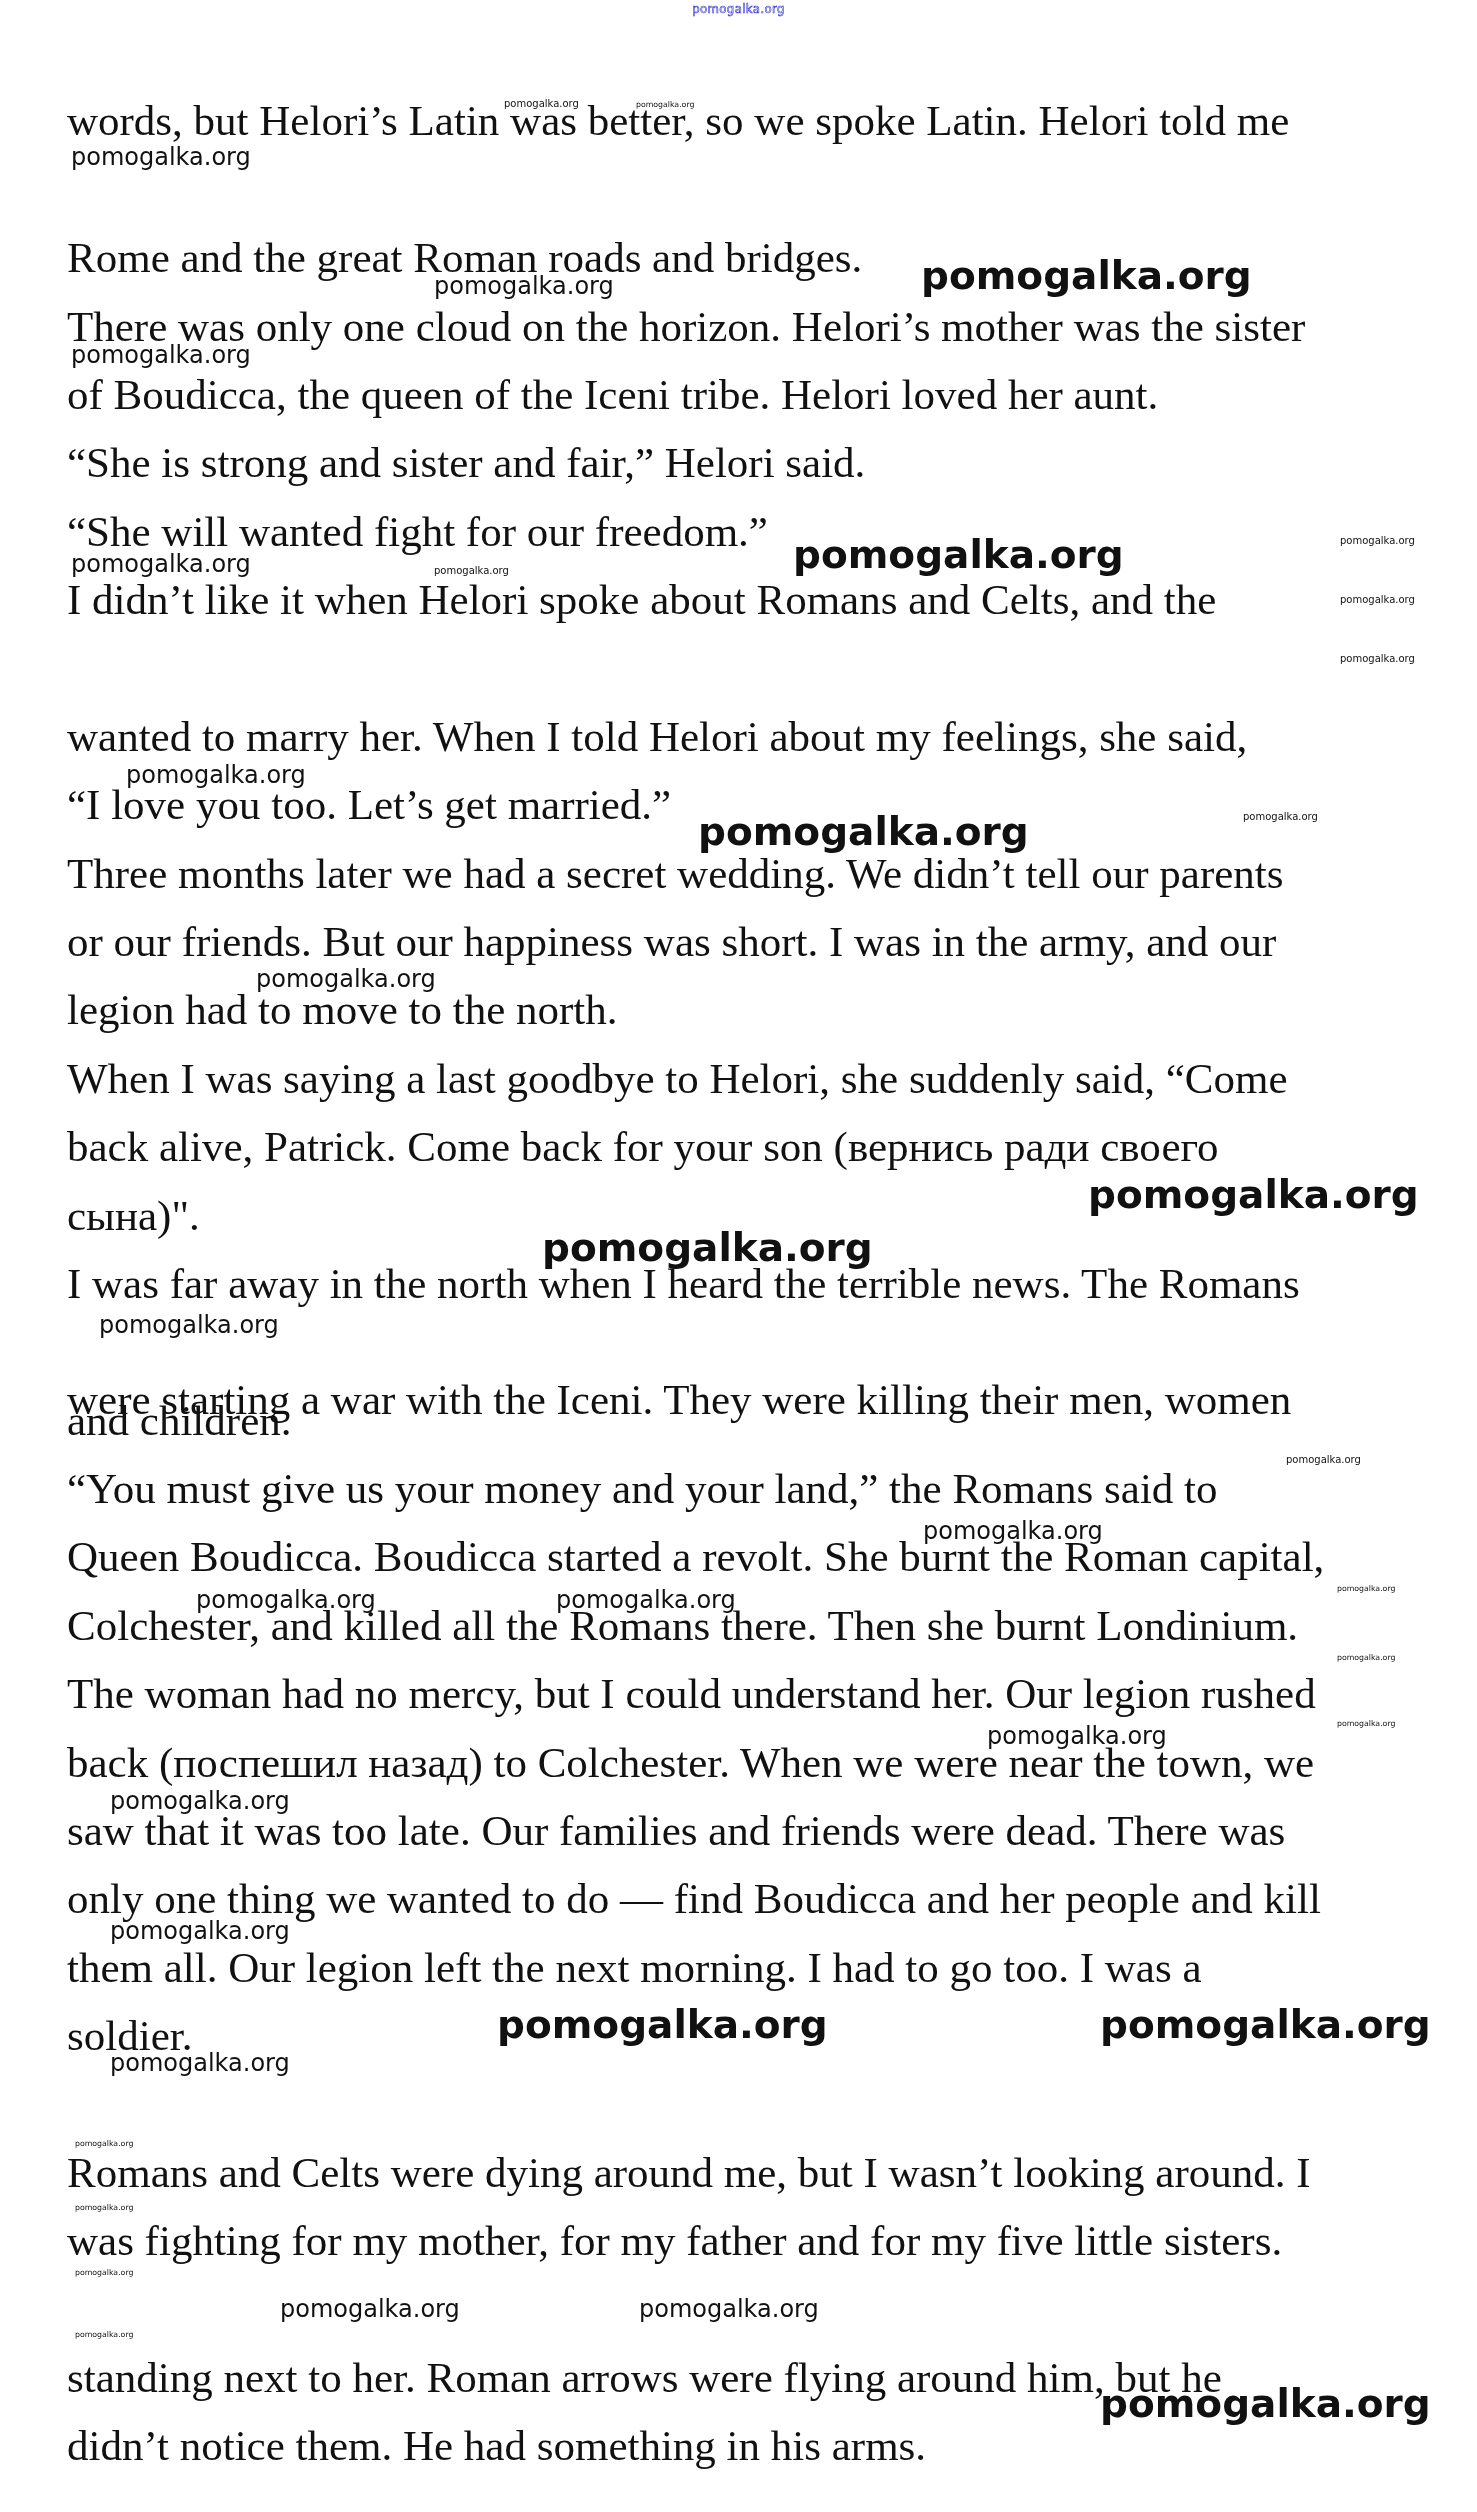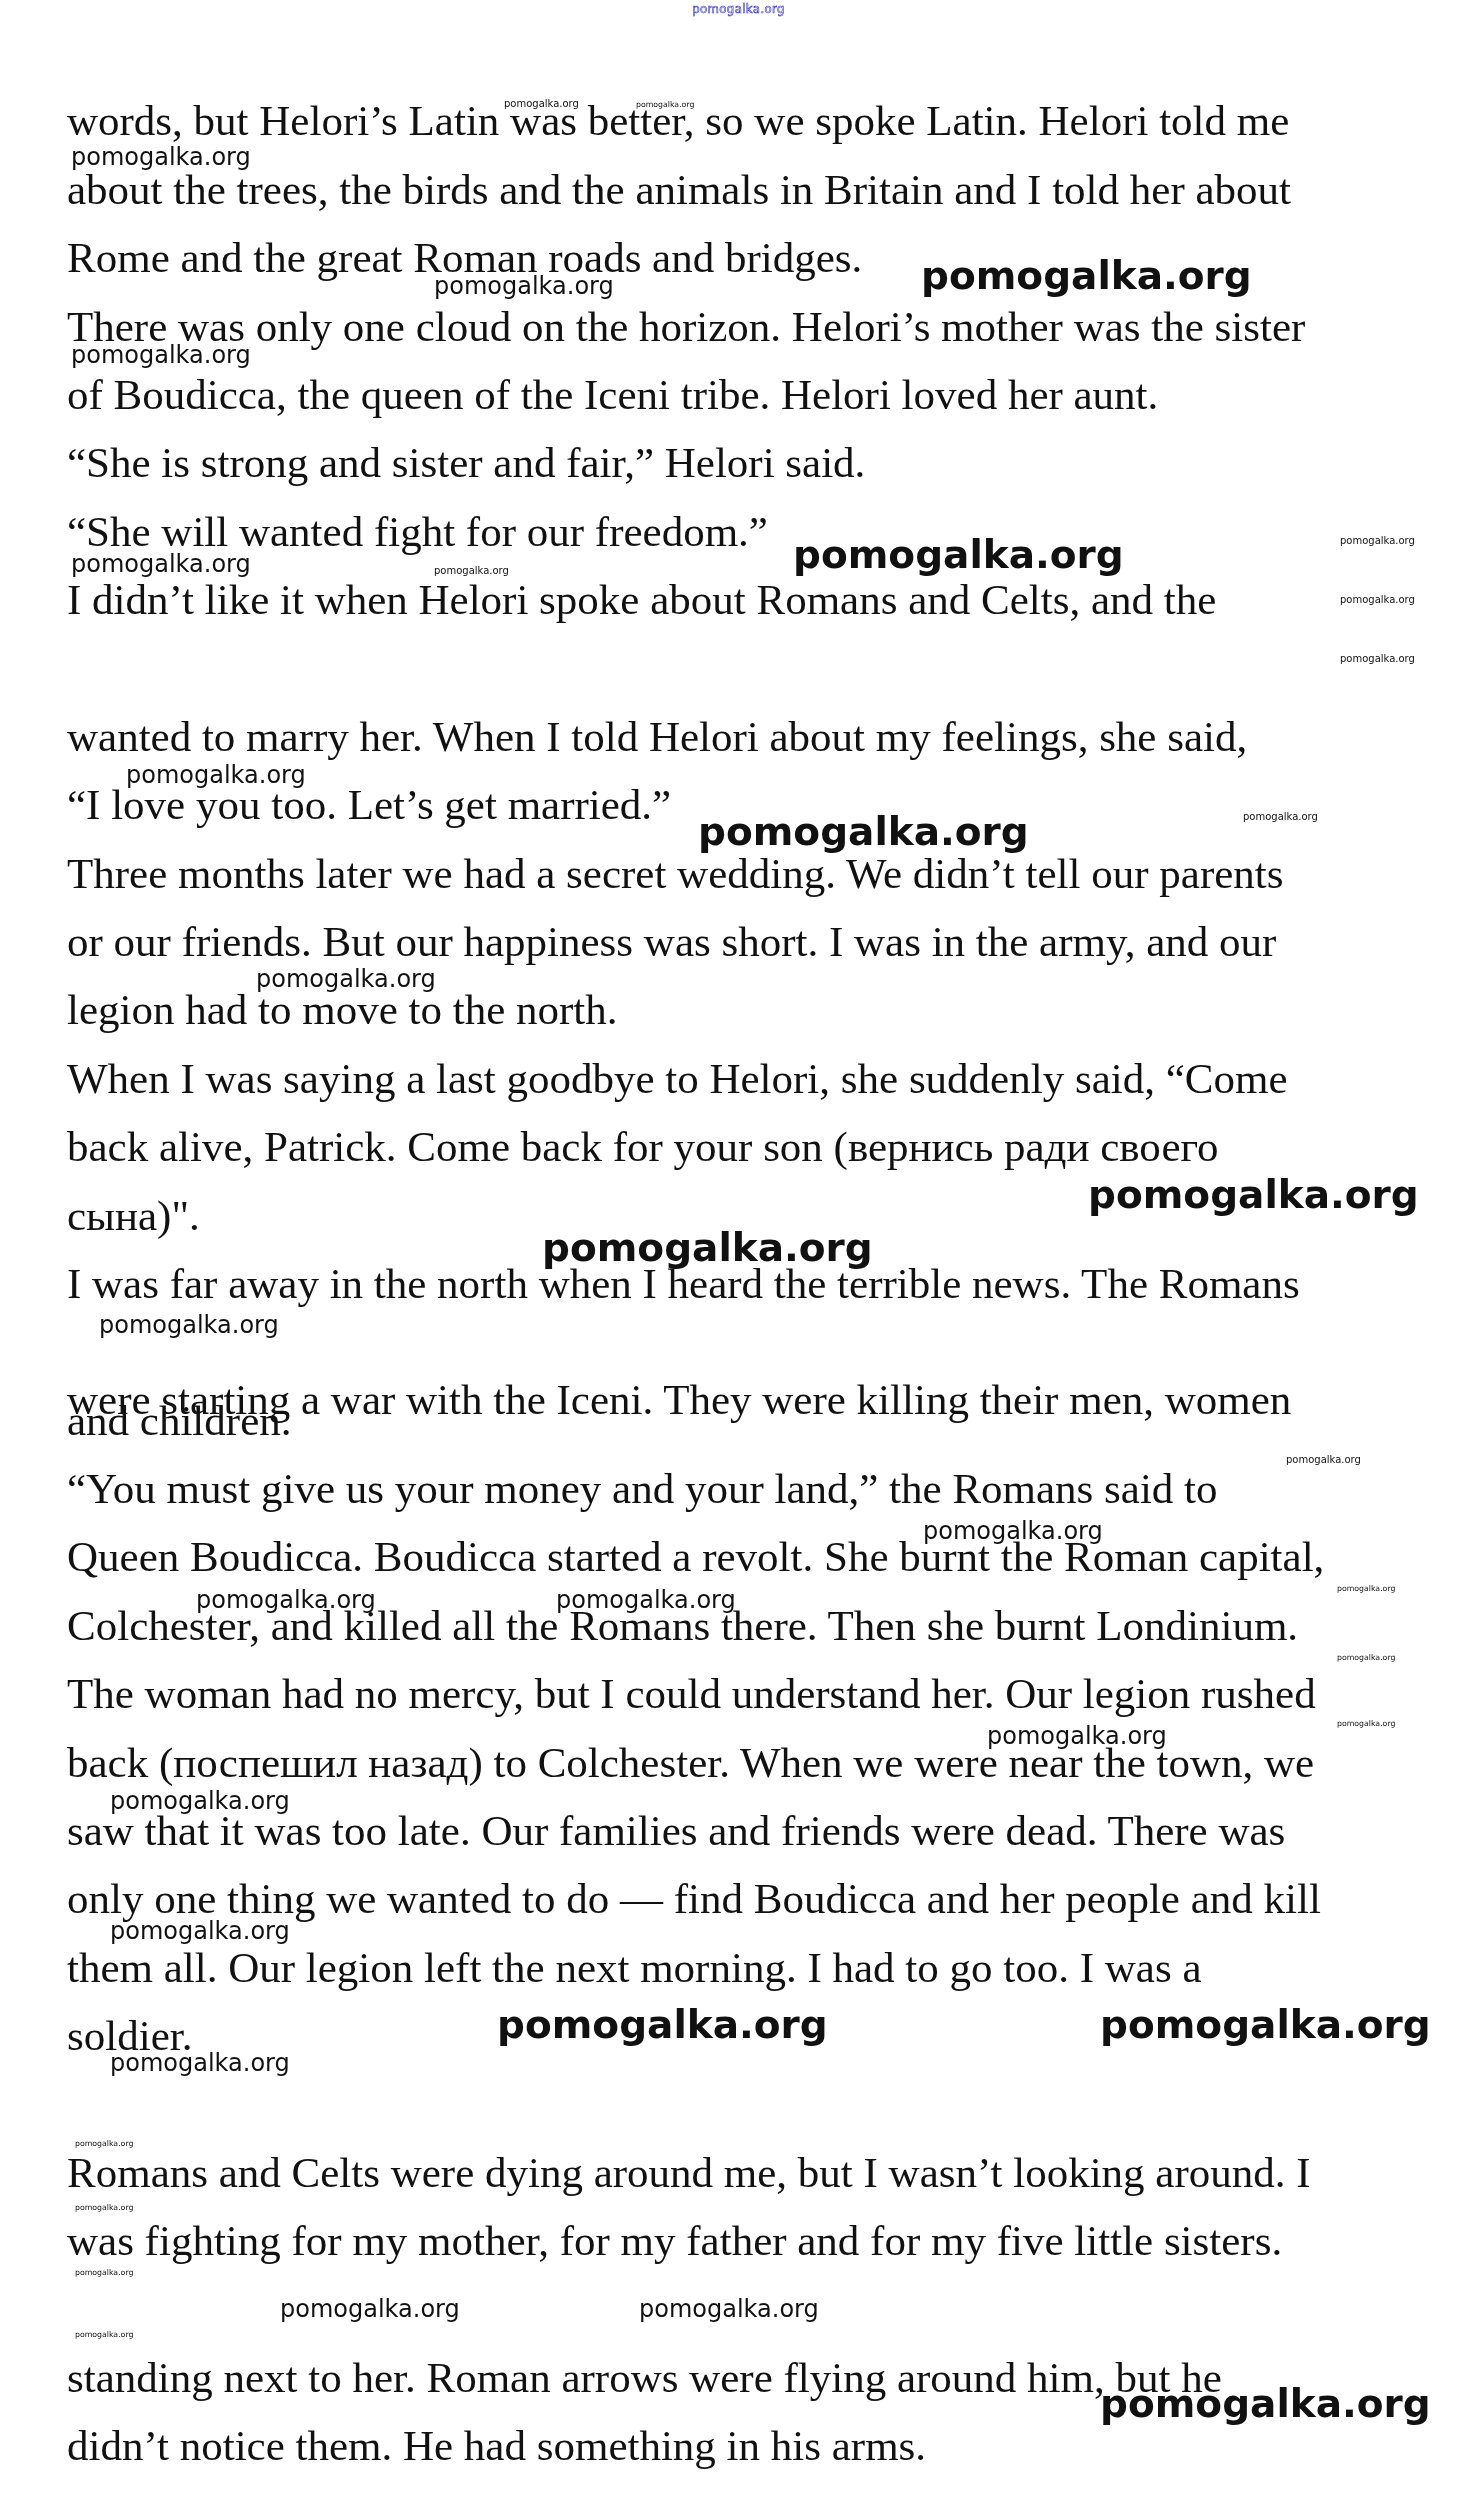--- a/index.html
+++ b/index.html
@@ -24,21 +24,20 @@
   .wm.xs { font-size: 10px; }
   .wm.xxs { font-size: 7.8px; }
 </style>
 </head>
 <body>
 
 <div class="page">
   <div class="top-mark">pomogalka.org</div>
 
   <div class="line" style="top:99px">words, but Helori’s Latin was better, so we spoke Latin. Helori told me</div>
-  <div class="line" style="top:168px">about the trees, the birds and the animals in Britain and I told her about</div>
   <div class="line" style="top:236px">Rome and the great Roman roads and bridges.</div>
   <div class="line" style="top:305px">There was only one cloud on the horizon. Helori’s mother was the sister</div>
   <div class="line" style="top:373px">of Boudicca, the queen of the Iceni tribe. Helori loved her aunt.</div>
   <div class="line" style="top:441px">“She is strong and sister and fair,” Helori said.</div>
   <div class="line" style="top:510px">“She will wanted fight for our freedom.”</div>
   <div class="line" style="top:578px">I didn’t like it when Helori spoke about Romans and Celts, and the</div>
   <div class="line" style="top:715px">wanted to marry her. When I told Helori about my feelings, she said,</div>
   <div class="line" style="top:783px">“I love you too. Let’s get married.”</div>
   <div class="line" style="top:852px">Three months later we had a secret wedding. We didn’t tell our parents</div>
   <div class="line" style="top:920px">or our friends. But our happiness was short. I was in the army, and our</div>

